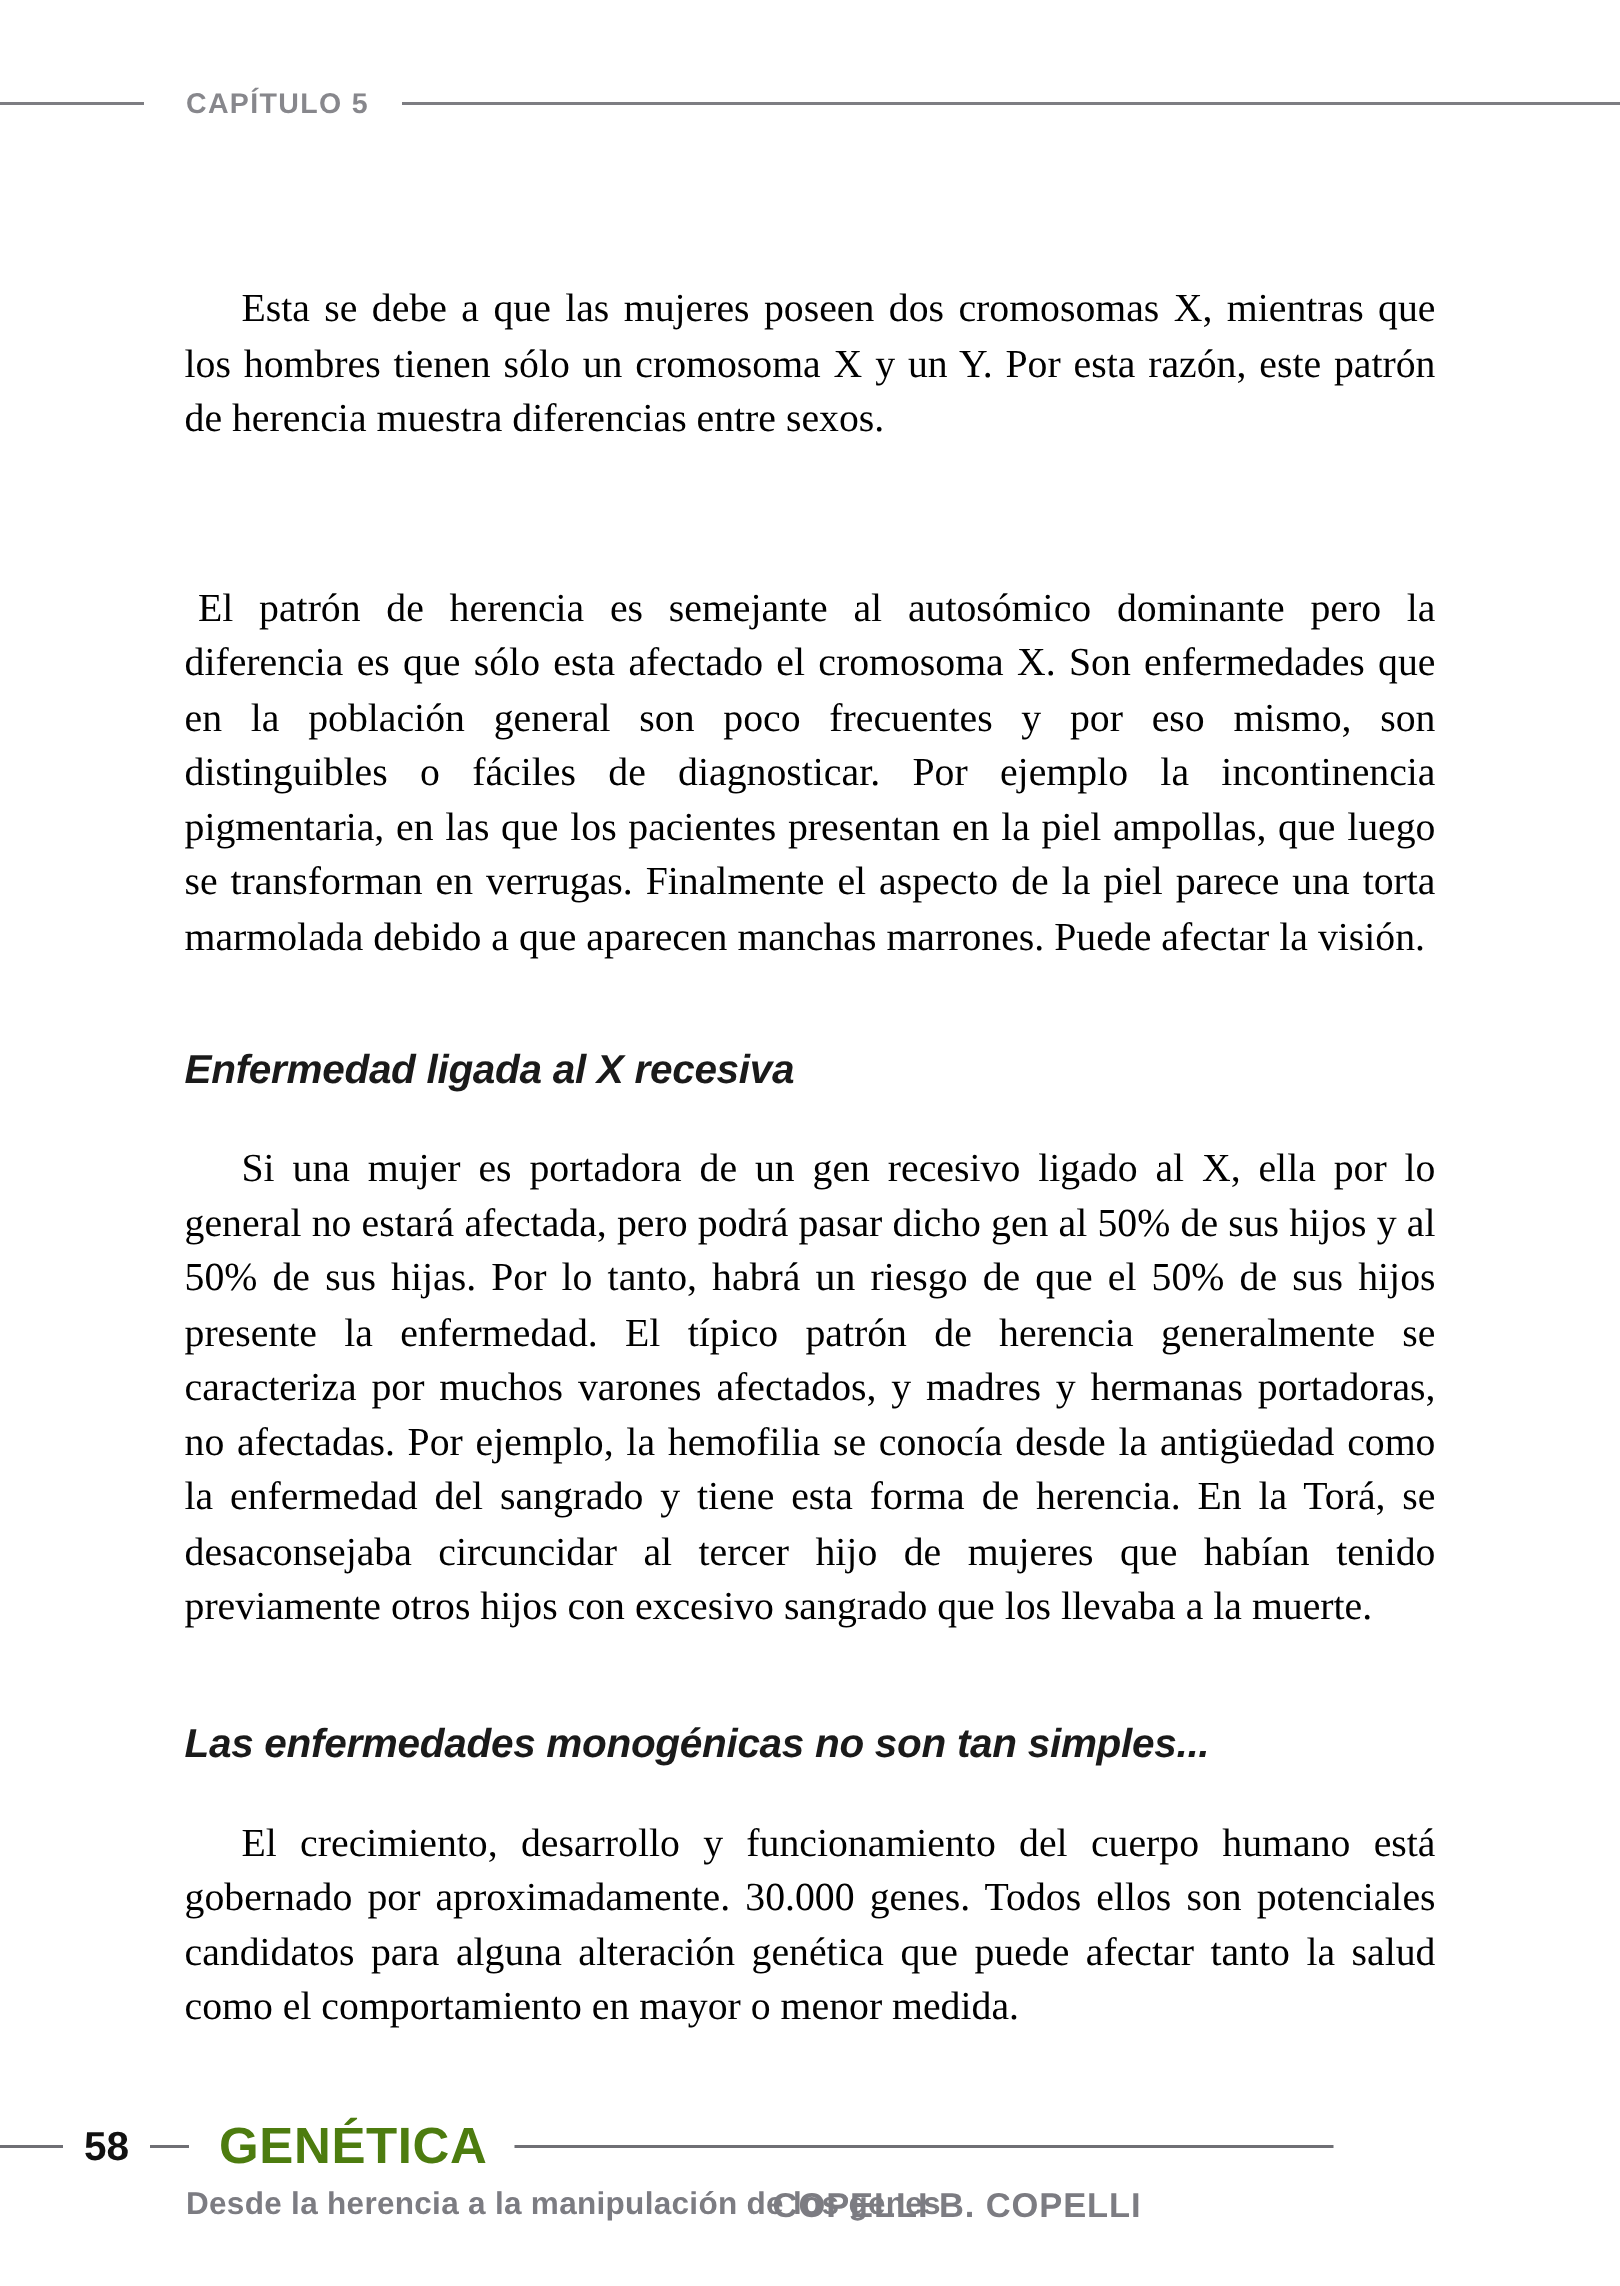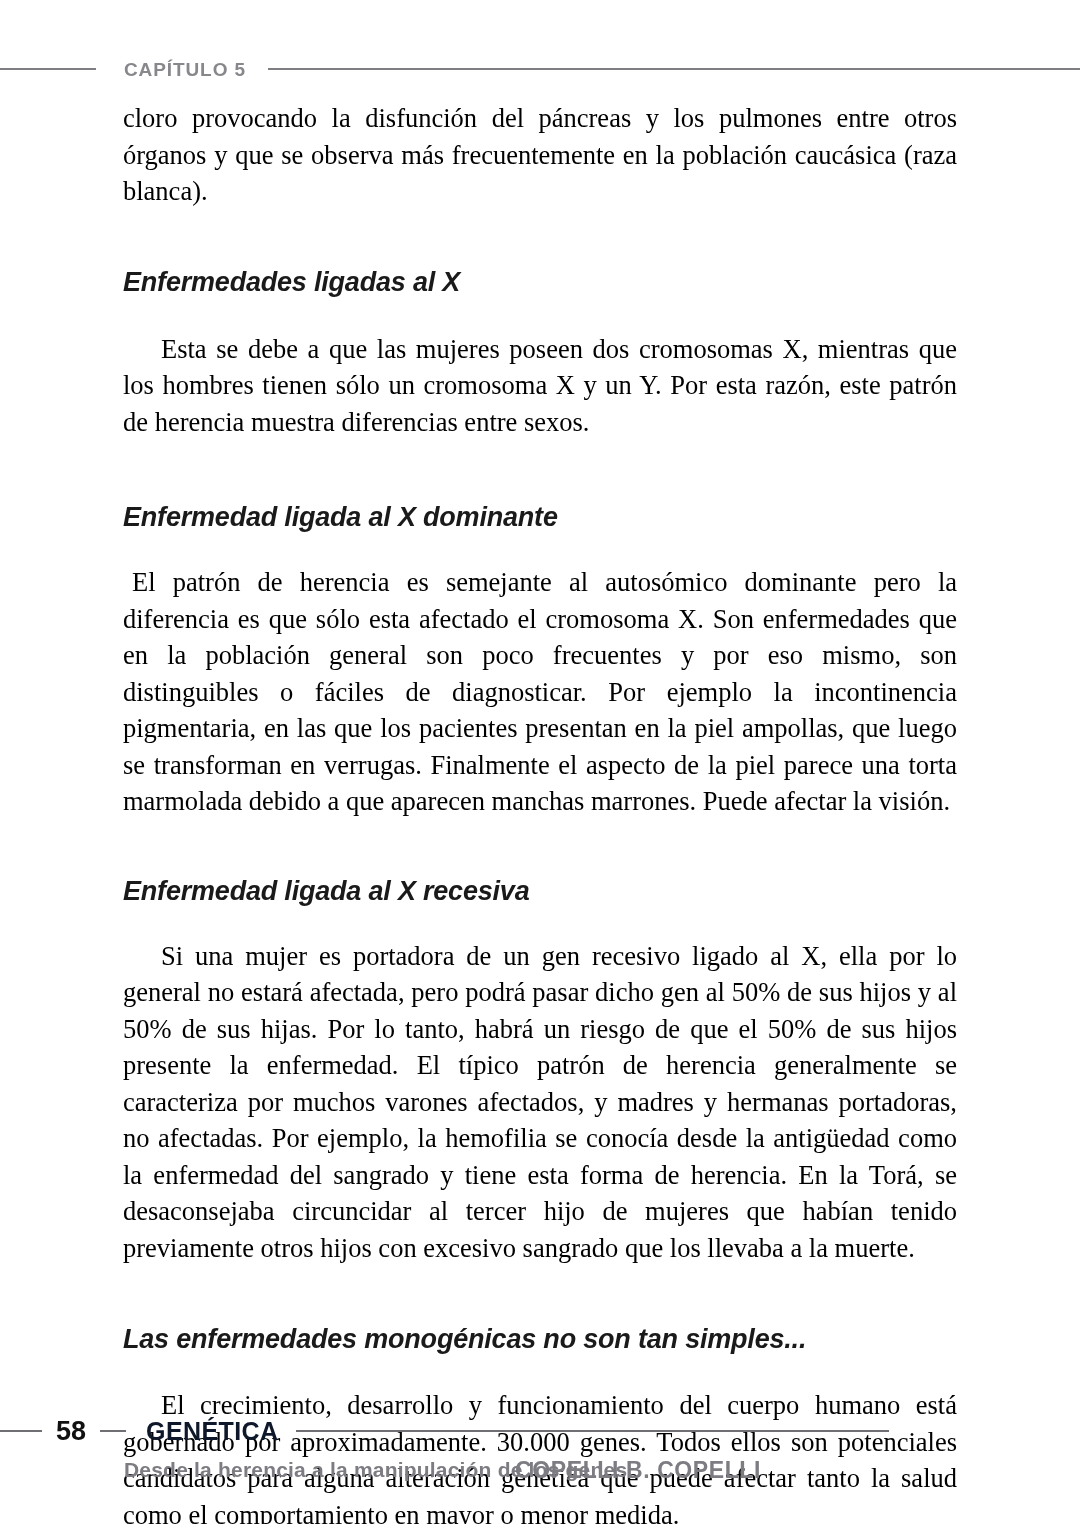--- a/index.html
+++ b/index.html
@@ -120,23 +120,23 @@
     width: 26px;
     height: 2px;
     background: #6f6f74;
     flex: none;
   }
   .footer-title {
     flex: none;
     margin: 0 18px 0 20px;
     font-family: "Liberation Sans", "DejaVu Sans", sans-serif;
     font-weight: bold;
-    font-size: 25px;
+    font-size: 34px;
     letter-spacing: 0.4px;
-    color: #0f172a;
+    color: #4d7c0f;
     line-height: 1;
     white-space: nowrap;
   }
   .footer-rule-right {
     flex: 1 1 auto;
     height: 2px;
     background: #6f6f74;
   }
   .footer-line-2 {
     position: relative;
@@ -174,30 +174,27 @@
 <div class="page">
 
   <div class="header">
     <div class="header-rule-left"></div>
     <div class="header-label">CAPÍTULO 5</div>
     <div class="header-rule-right"></div>
   </div>
 
   <div class="content">
 
-    <p class="body flush">cloro provocando la disfunción del páncreas y los pulmones entre otros órganos y que se observa más frecuentemente en la población caucásica (raza blanca).</p>
     <div class="gap-after-para-1"></div>
 
-    <h2 class="section">Enfermedades ligadas al X</h2>
     <div class="gap-after-head-1"></div>
 
     <p class="body indent">Esta se debe a que las mujeres poseen dos cromosomas X, mientras que los hombres tienen sólo un cromosoma X y un Y. Por esta razón, este patrón de herencia muestra diferencias entre sexos.</p>
     <div class="gap-after-para-2"></div>
 
-    <h2 class="section">Enfermedad ligada al X dominante</h2>
     <div class="gap-after-head-2"></div>
 
     <p class="body small-indent">El patrón de herencia es semejante al autosómico dominante pero la diferencia es que sólo esta afectado el cromosoma X. Son enfermedades que en la población general son poco frecuentes y por eso mismo, son distinguibles o fáciles de diagnosticar. Por ejemplo la incontinencia pigmentaria, en las que los pacientes presentan en la piel ampollas, que luego se transforman en verrugas. Finalmente el aspecto de la piel parece una torta marmolada debido a que aparecen manchas marrones. Puede afectar la visión.</p>
     <div class="gap-after-para-3"></div>
 
     <h2 class="section">Enfermedad ligada al X recesiva</h2>
     <div class="gap-after-head-3"></div>
 
     <p class="body indent">Si una mujer es portadora de un gen recesivo ligado al X, ella por lo general no estará afectada, pero podrá pasar dicho gen al 50% de sus hijos y al 50% de sus hijas. Por lo tanto, habrá un riesgo de que el 50% de sus hijos presente la enfermedad. El típico patrón de herencia generalmente se caracteriza por muchos varones afectados, y madres y hermanas portadoras, no afectadas. Por ejemplo, la hemofilia se conocía desde la antigüedad como la enfermedad del sangrado y tiene esta forma de herencia. En la Torá, se desaconsejaba circuncidar al tercer hijo de mujeres que habían tenido previamente otros hijos con excesivo sangrado que los llevaba a la muerte.</p>
     <div class="gap-after-para-4"></div>

